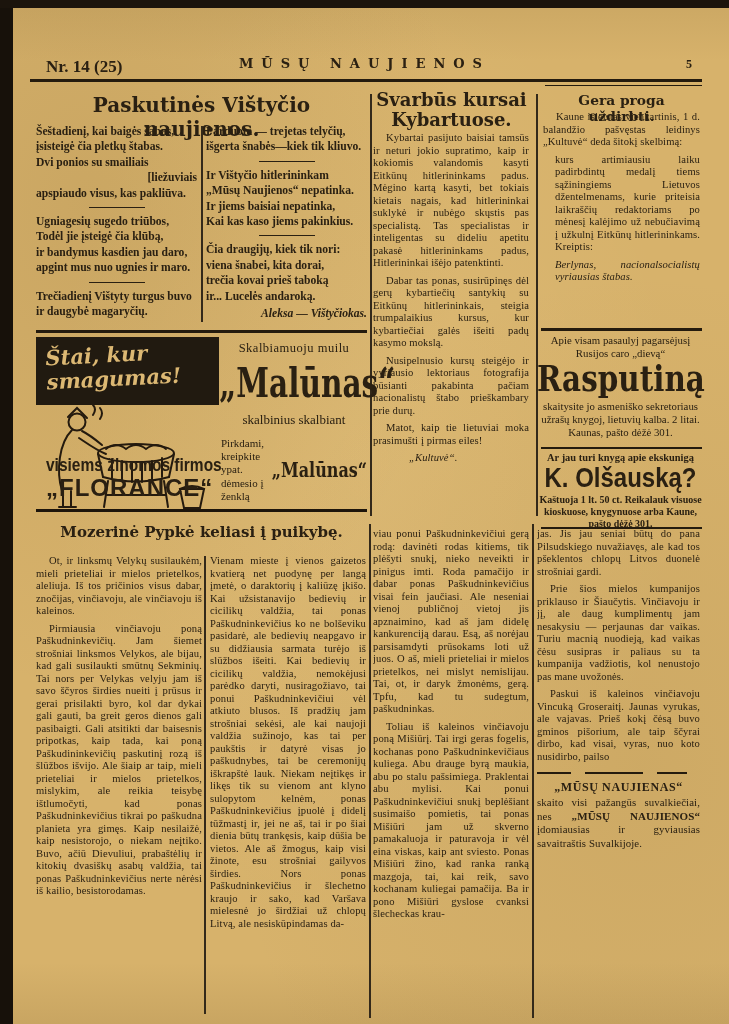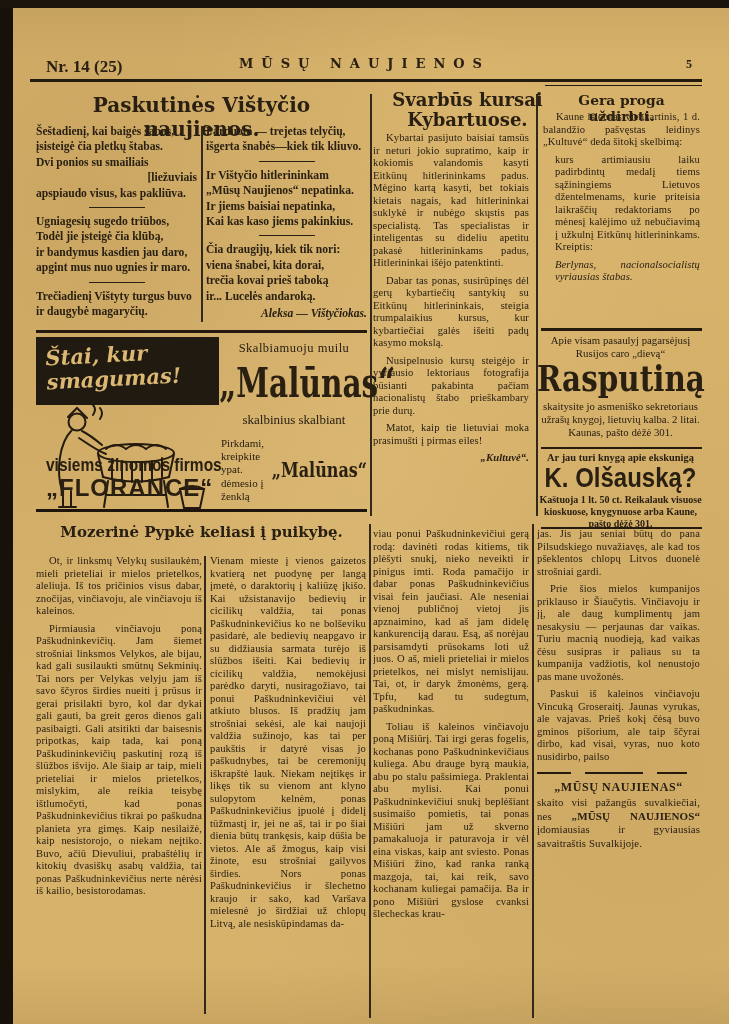--- a/index.html
+++ b/index.html
@@ -43,26 +43,26 @@
   .m-line1{font-size:12.5px;letter-spacing:.5px;}
   .m-brand{font-size:29px;font-weight:bold;font-family:"DejaVu Serif",serif;display:inline-block;transform:scale(1.02,1.4);margin:10px 0 12px;}
   .m-line2{font-size:13px;}
   .m-smallrow{display:flex;align-items:center;margin-top:9px;text-align:left;}
   .m-small{font-size:11px;line-height:1.2;white-space:pre-line;}
   .m-brand2{font-size:16px;font-weight:bold;font-family:"DejaVu Serif",serif;display:inline-block;transform:scaleY(1.3);margin-left:3px;}
   .ad1-bottom{position:absolute;left:2px;bottom:7px;width:327px;display:flex;align-items:baseline;flex-direction:column;}
   .m-firmos{font-family:"Liberation Sans",sans-serif;font-weight:bold;font-size:15.5px;display:inline-block;transform:scaleY(1.15);}
   .m-florance{font-family:"Liberation Sans",sans-serif;font-weight:bold;font-size:24px;letter-spacing:1px;margin-left:8px;}
   
-  .art2-title{left:389px;top:90px;width:157px;text-align:center;font-size:18px;font-weight:bold;line-height:1.12;font-family:"DejaVu Serif",serif;}
+  .art2-title{left:373px;top:90px;width:157px;text-align:center;font-size:18px;font-weight:bold;line-height:1.12;font-family:"DejaVu Serif",serif;}
   .body{font-size:10.6px;line-height:1.18;text-align:justify;letter-spacing:.1px;}
   .body p{margin:0 0 5px;text-indent:13px;}
   .body p.noind{text-indent:0;}
   .art2-body{left:373px;top:132px;width:156px;}
-  .sig-right{text-align:right;font-style:italic;font-weight:bold;}
+  .sig-right{text-align:left;font-style:italic;font-weight:normal;padding-left:36px;}
   
   .art3-title{left:543px;top:92px;width:157px;text-align:center;font-size:13.8px;font-weight:bold;font-family:"DejaVu Serif",serif;}
   .art3-body{left:543px;top:111px;width:157px;}
   .caps-line{text-indent:0 !important;font-weight:bold;font-size:12.2px;letter-spacing:.4px;margin:4px 0 3px !important;}
   .hang{padding-left:12px;}
   .ital{font-style:italic;}
   .r-rule1{left:541px;top:328px;width:161px;height:2.5px;}
   .r-rule2{left:541px;top:447px;width:161px;height:2px;}
   .r-rule3{left:541px;top:527px;width:161px;height:2px;}
   .ad-rasputin{left:539px;top:334px;width:163px;text-align:center;}

